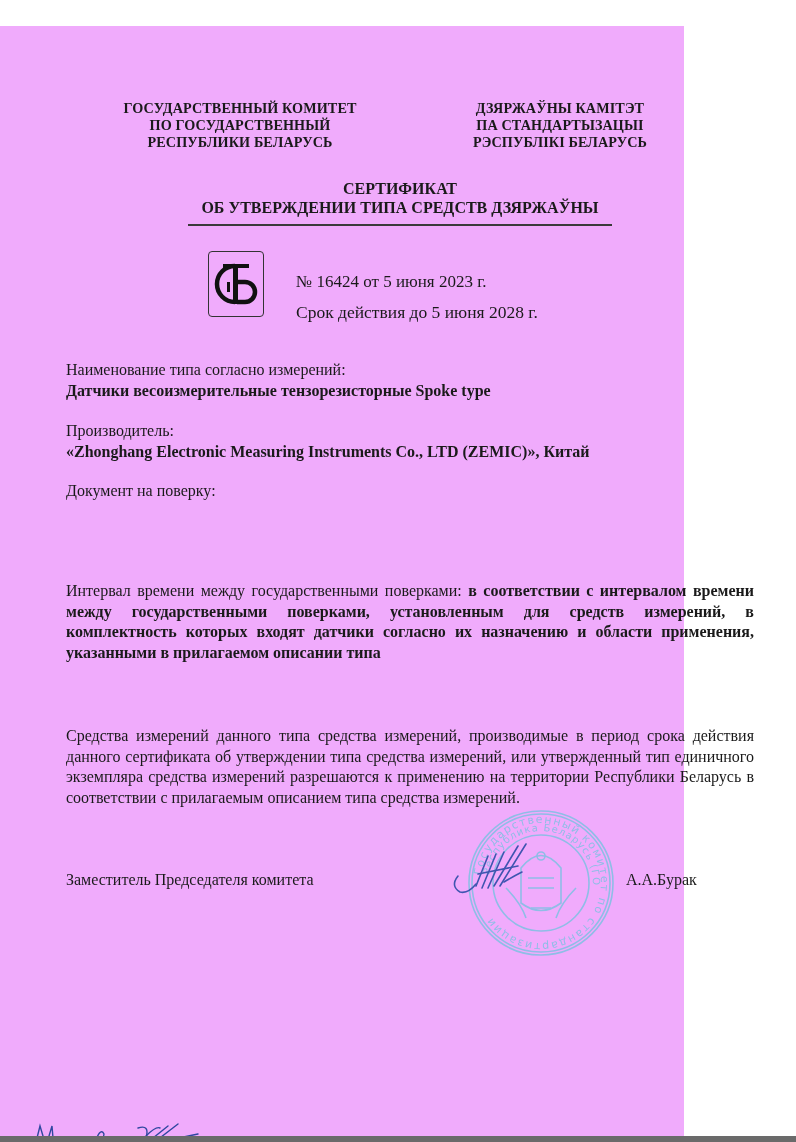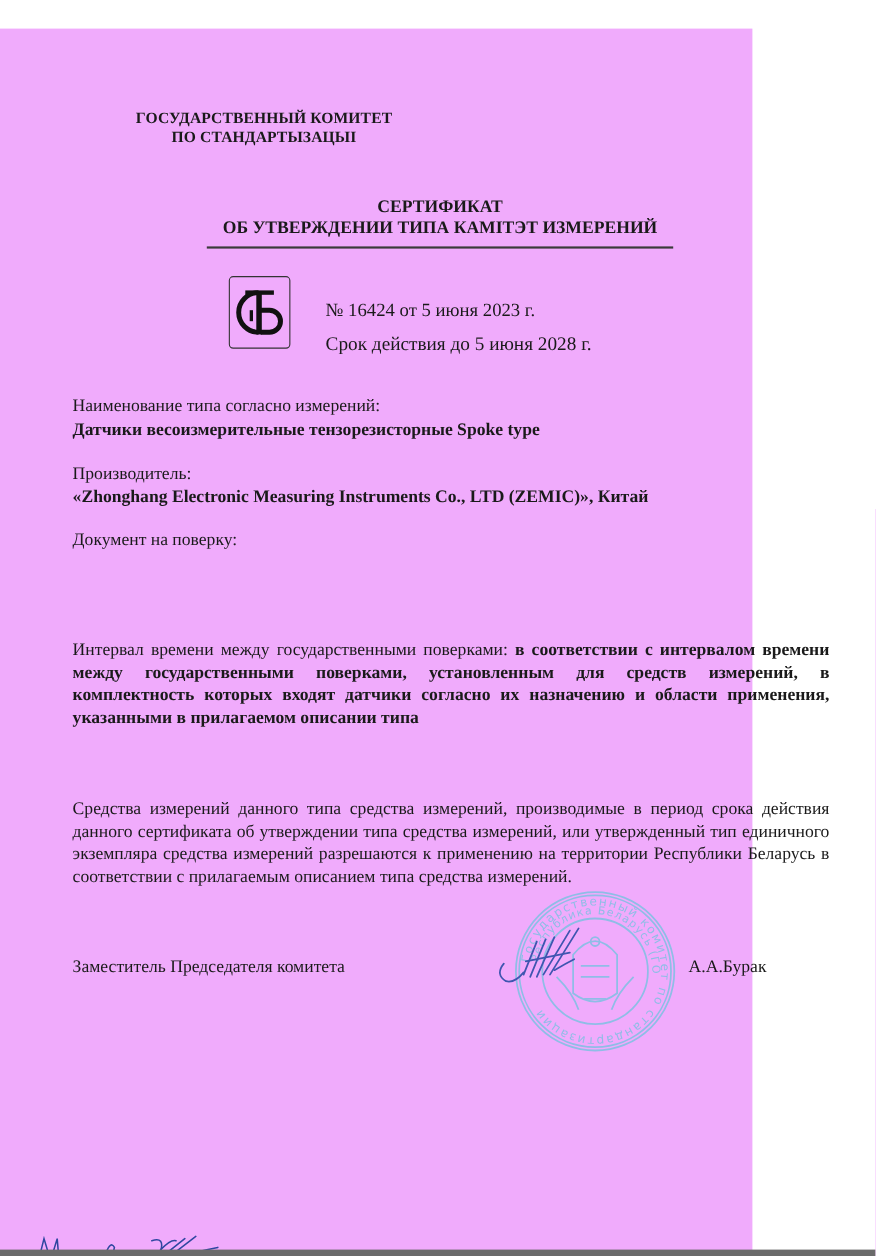--- a/index.html
+++ b/index.html
@@ -36,26 +36,32 @@
     .signature { position: absolute; left: 448px; top: 810px; width: 100px; height: 70px; }
     .initials { position: absolute; left: 28px; top: 1090px; width: 180px; height: 40px; }
   </style>
 </head>
 <body>
 
 <div class="page">
 
   <div class="hdr hdr-left">
     <div>ГОСУДАРСТВЕННЫЙ КОМИТЕТ</div>
-    <div>ПО СТАНДАРТЫЗАЦЫІ</div>
+    <div>ПО ГОСУДАРСТВЕННЫЙ</div>
+    <div>РЕСПУБЛИКИ БЕЛАРУСЬ</div>
+  </div>
+  <div class="hdr hdr-right">
+    <div>ДЗЯРЖАЎНЫ КАМІТЭТ</div>
+    <div>ПА СТАНДАРТЫЗАЦЫІ</div>
+    <div>РЭСПУБЛІКІ БЕЛАРУСЬ</div>
   </div>
 
   <div class="title">
     <div>СЕРТИФИКАТ</div>
-    <div>ОБ УТВЕРЖДЕНИИ ТИПА КАМІТЭТ ИЗМЕРЕНИЙ</div>
+    <div>ОБ УТВЕРЖДЕНИИ ТИПА СРЕДСТВ ДЗЯРЖАЎНЫ</div>
   </div>
   <div class="divider"></div>
 
   <div class="logo">
     <svg width="46" height="48" viewBox="0 0 46 48">
 
       <path d="M22 6 A18 18 0 1 0 22 42" fill="none" stroke="#111" stroke-width="4.5"></path>
 
       <rect x="10" y="4" width="26" height="4" fill="#111"></rect>
 

